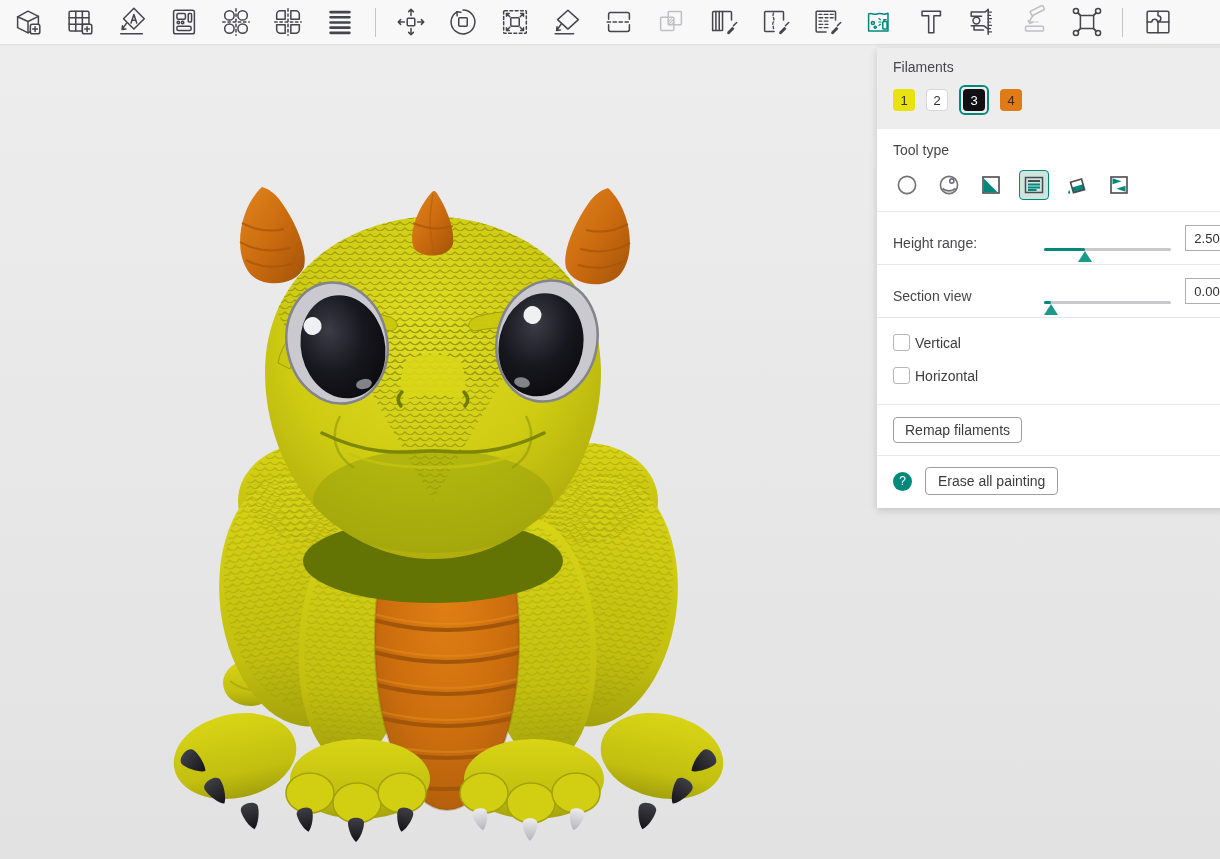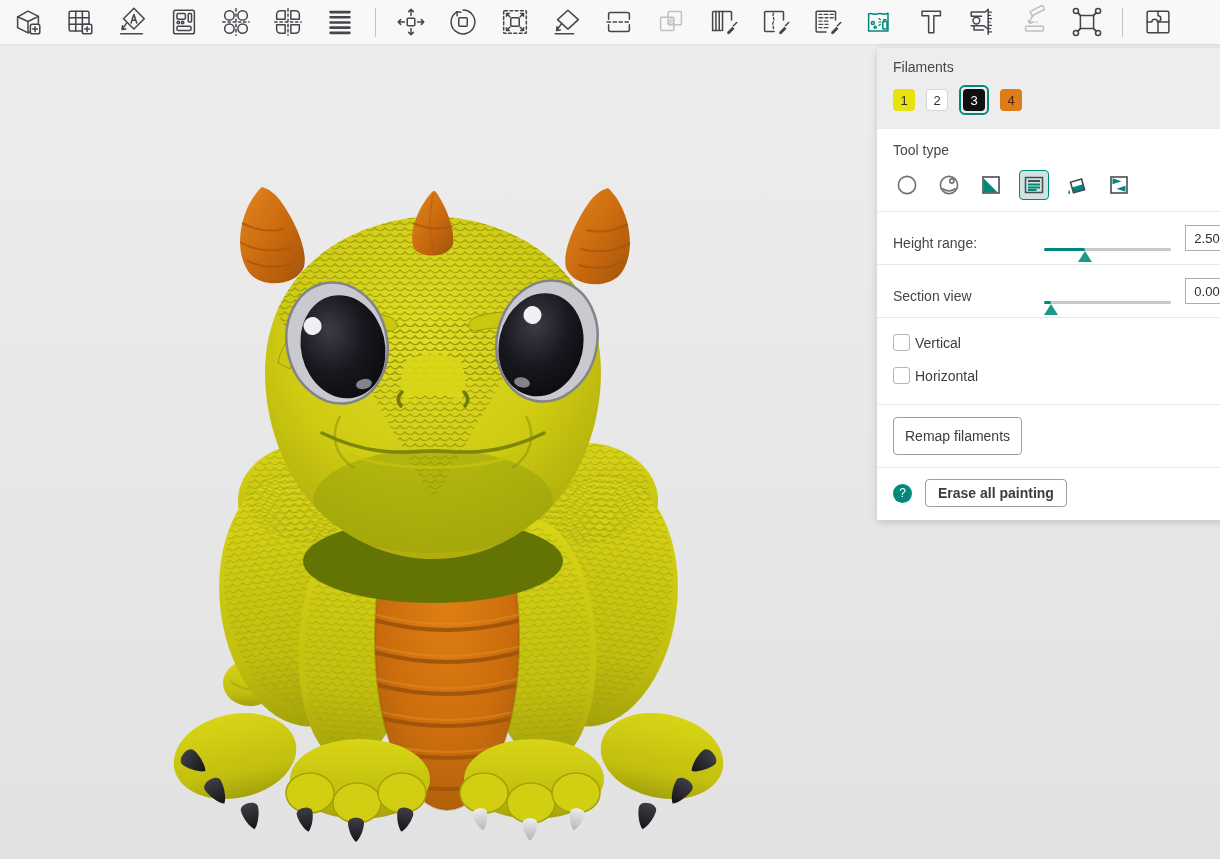--- a/index.html
+++ b/index.html
@@ -44,21 +44,21 @@
   .track .fill{position:absolute;left:0;top:0;height:3px;background:#00897b;border-radius:2px;}
   .track .thumb{position:absolute;top:3px;width:0;height:0;border-left:7px solid transparent;
                 border-right:7px solid transparent;border-bottom:11px solid #1a9a8a;transform:translateX(-50%);}
   .valbox{width:42px;height:24px;border:1px solid #adadb2;border-radius:0;display:flex;
           align-items:center;justify-content:center;font-size:13px;color:#2f2f2f;flex:0 0 auto;}
   .check-sec{padding:8px 16px 12px;border-top:1px solid #e7e7e9;}
   .check-row{display:flex;align-items:center;gap:5px;padding:8px 0;cursor:pointer;}
   .cbox{width:17px;height:17px;border:1px solid #b5b5ba;border-radius:3px;background:#fff;box-sizing:border-box;flex:0 0 auto;}
   .btn-sec{padding:12px 16px;border-top:1px solid #e7e7e9;}
   .btn{display:inline-block;background:#fff;border:1px solid #9d9da2;border-radius:4px;
-       padding:10px 11px;font-size:14px;color:#3c3c3e;cursor:pointer;}
+       padding:4px 11px;font-size:14px;color:#3c3c3e;cursor:pointer;}
   .erase-row{display:flex;align-items:center;gap:13px;padding:11px 16px 13px;border-top:1px solid #e7e7e9;}
   .help{width:19px;height:19px;border-radius:50%;background:#00897b;color:#fff;font-size:12px;
         display:flex;align-items:center;justify-content:center;cursor:pointer;flex:0 0 auto;}
 </style>
 </head>
 <body>
 
 <div class="toolbar">
   <div class="tbtn">
       <svg width="34" height="34" viewBox="0 0 36 36">
@@ -485,16 +485,16 @@
       <span>Horizontal</span>
     </div>
   </div>
 
   <div class="btn-sec">
     <span class="btn">Remap filaments</span>
   </div>
 
   <div class="erase-row">
     <span class="help">?</span>
-    <span class="btn" style="padding:5px 12px;font-weight:bold;">Erase all painting</span>
+    <span class="btn" style="padding:5px 12px;">Erase all painting</span>
   </div>
 
 </div>
 
 </body></html>

